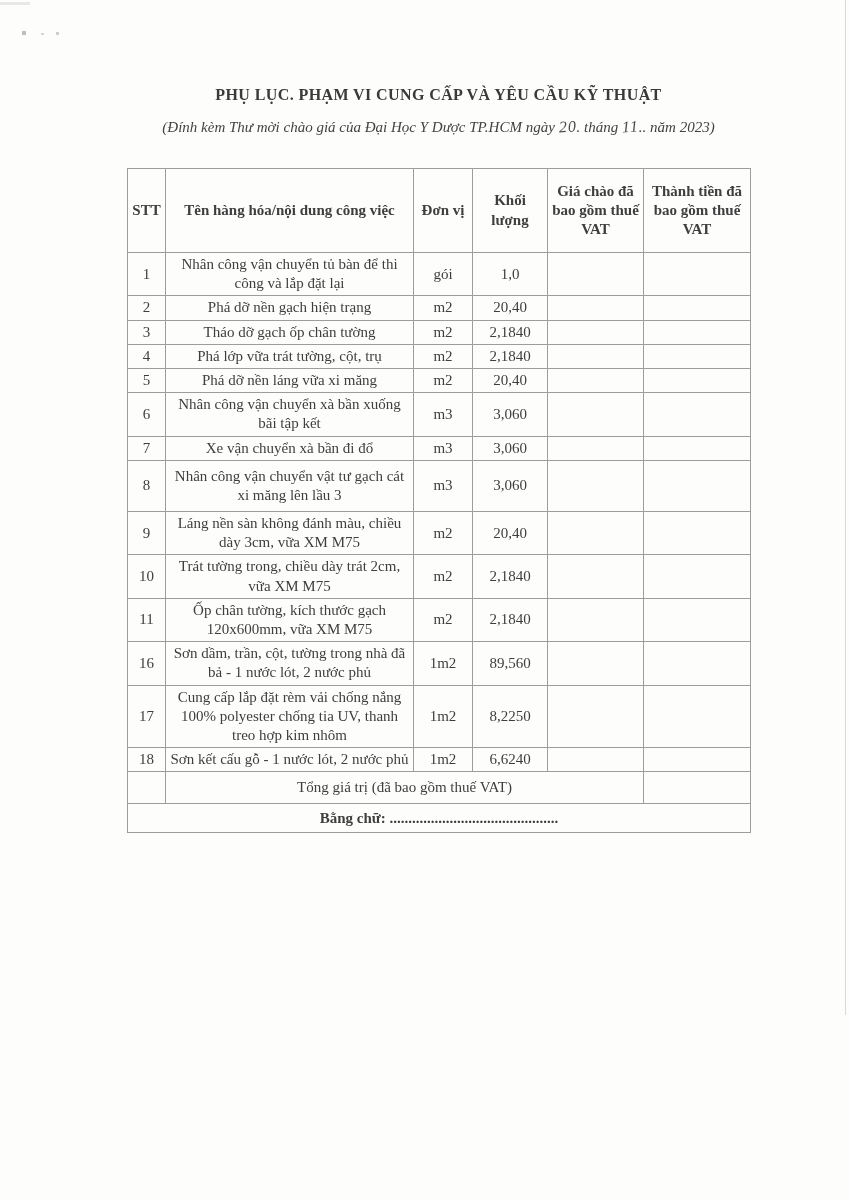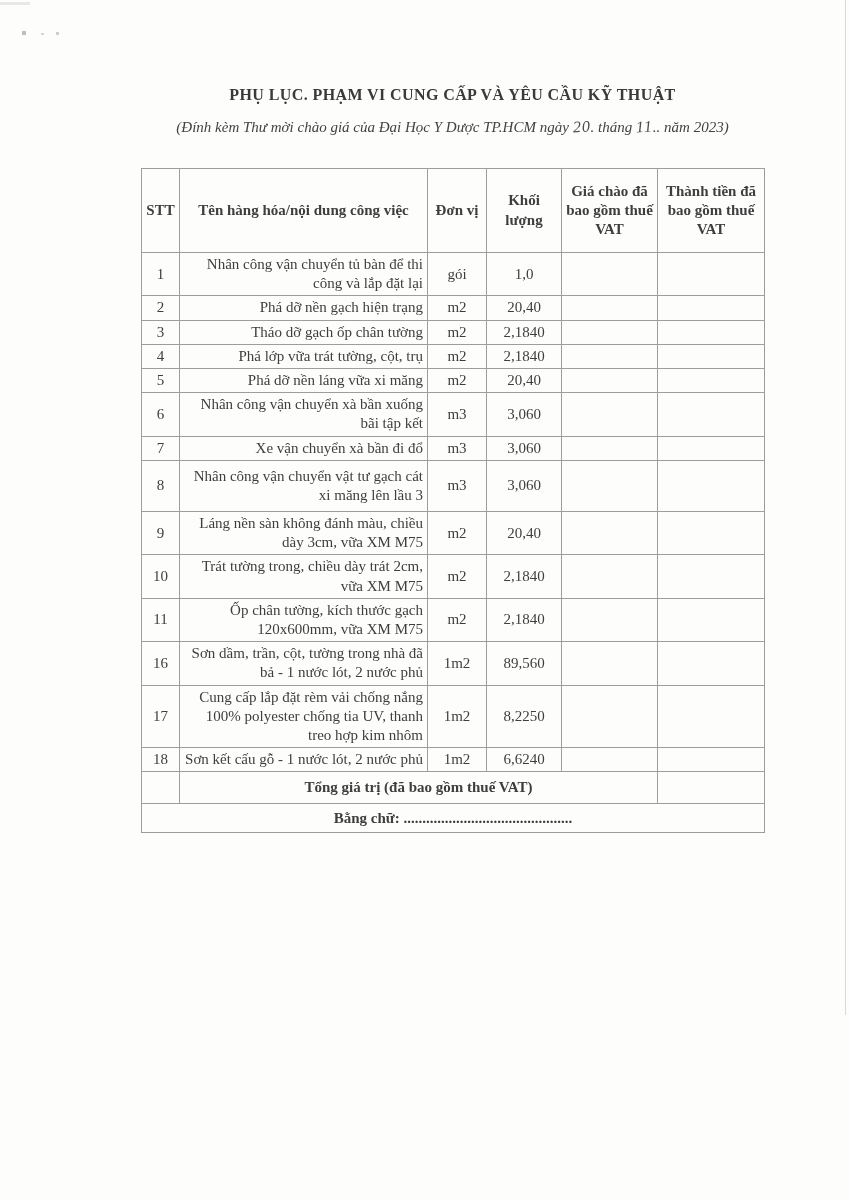--- a/index.html
+++ b/index.html
@@ -21,21 +21,21 @@
   .scan-edge-line{
     position:absolute;top:0;left:845px;width:1px;height:1015px;
     background:var(--faint);opacity:.8;
   }
   .dot{position:absolute;background:#8a8a8a;opacity:.55;}
   .dot1{left:22px;top:31px;width:4px;height:4px;}
   .dot2{left:41px;top:33px;width:3px;height:2px;opacity:.35;}
   .dot3{left:56px;top:32px;width:3px;height:3px;opacity:.4;}
   .smudge{position:absolute;left:0px;top:2px;width:30px;height:3px;background:#e8e8e7;}
   .content{
-    position:absolute;left:141px;top:0;width:623px;
+    position:absolute;left:127px;top:0;width:623px;
   }
   .title{
     margin:0;
     padding-top:86px;
     text-align:center;
     font-size:16px;
     font-weight:bold;
     letter-spacing:.4px;
     color:#3a3a3a;
   }
@@ -74,25 +74,25 @@
   col.c-qty{width:75px;}
   col.c-price{width:96px;}
   col.c-amount{width:107px;}
   thead th{
     font-weight:bold;
     text-align:center;
     height:84px;
     padding:4px 2px;
   }
   td.t-center{text-align:center;}
-  td.t-desc{text-align:right;padding-left:8px;padding-right:6px;}
+  td.t-desc{text-align:center;padding-left:8px;padding-right:6px;}
   tr.row-pad td{padding-top:6px;padding-bottom:6px;}
   tr.total-row td{
     height:32px;
-    font-weight:bold;
+    font-weight:normal;
     text-align:center;
   }
   tr.words-row td{
     height:29px;
     font-weight:bold;
     text-align:center;
   }
 </style>
 </head>
 <body>

